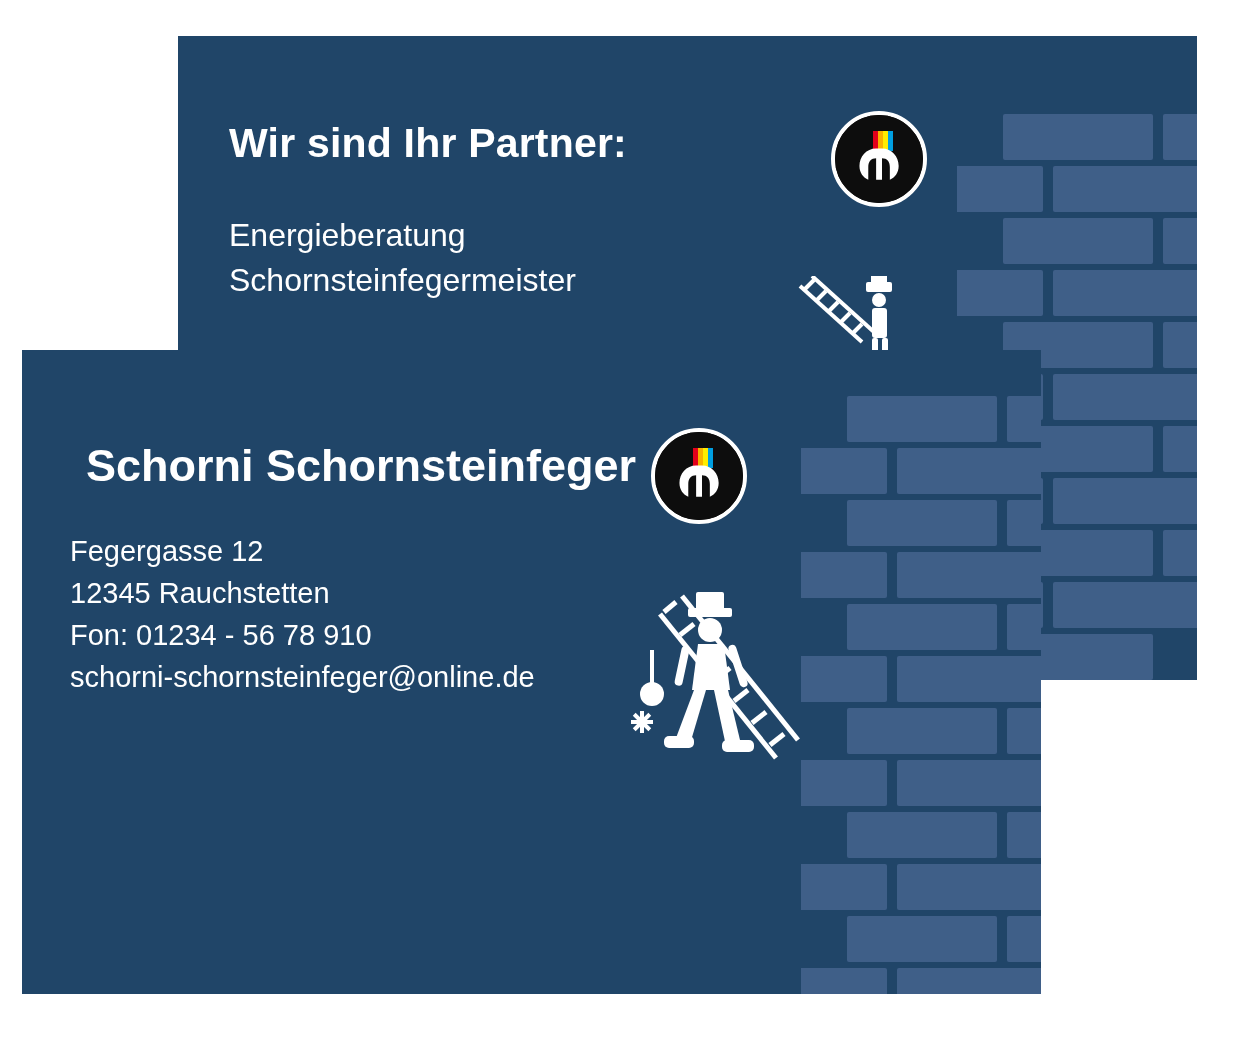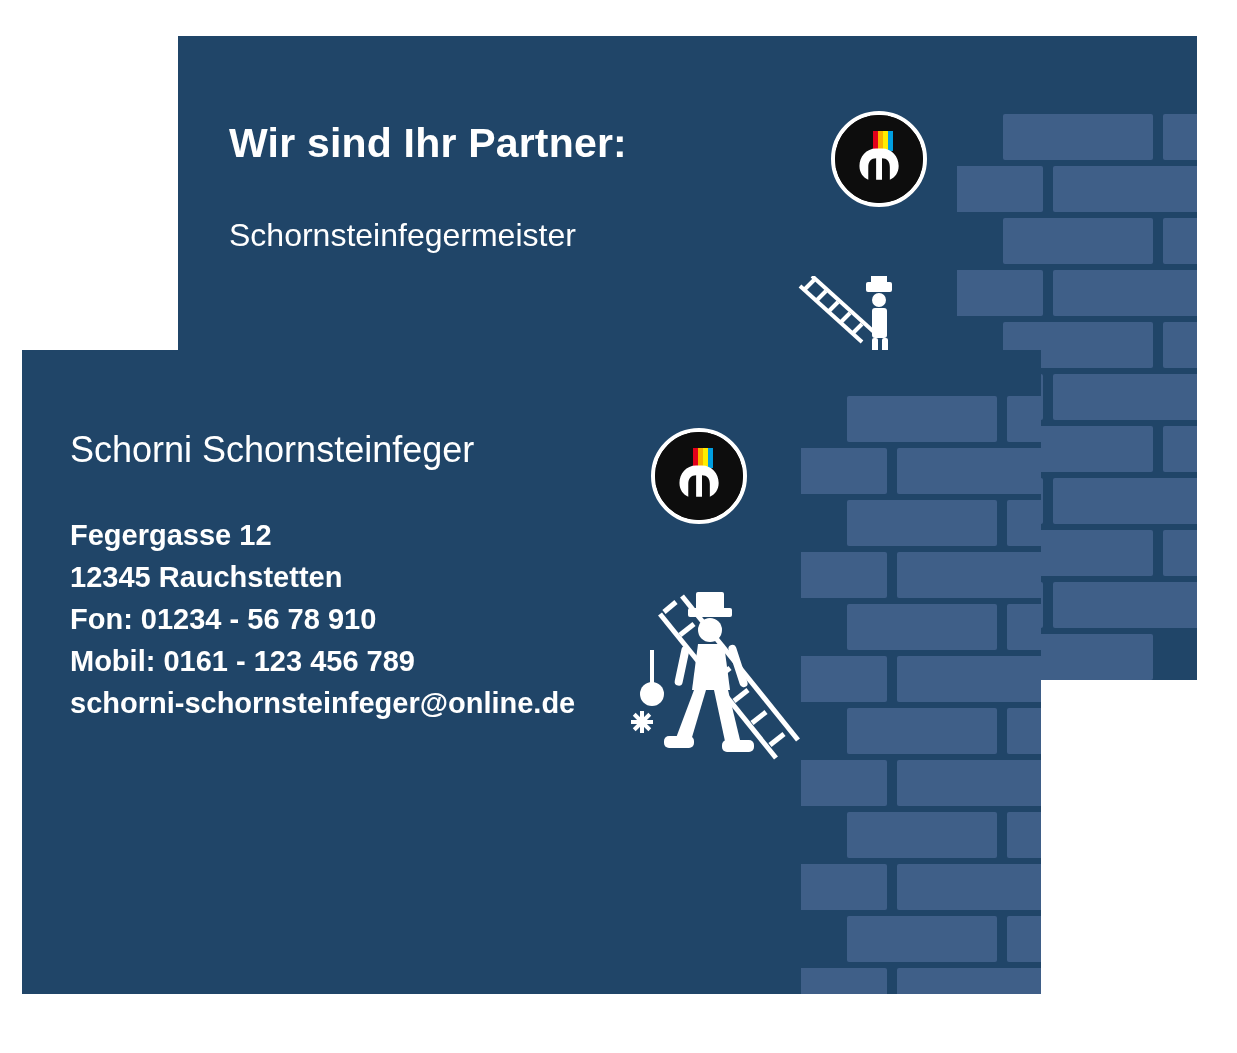--- a/index.html
+++ b/index.html
@@ -72,34 +72,33 @@
     white-space: nowrap;
   }
 
   .front-text {
     position: absolute;
     left: 48px;
     top: 78px;
     color: #ffffff;
   }
   .company {
-    font-size: 36px;
-    font-weight: normal;
-    margin: 0;
+    font-size: 45px;
+    font-weight: bold;
+    margin: 16px;
     line-height: 44px;
     white-space: nowrap;
   }
   .role {
     font-size: 29px;
     line-height: 38px;
     white-space: nowrap;
   }
   .addr-block {
     margin-top: 42px;
-    font-weight: bold;
   }
   .addr-block div {
     font-size: 29px;
     line-height: 42px;
     white-space: nowrap;
   }
   .website {
     margin-top: 44px;
     font-size: 29px;
     font-weight: bold;
@@ -161,20 +160,21 @@
         <rect x="-10" y="546" width="96" height="46" rx="2"></rect>
         <rect x="96" y="546" width="150" height="46" rx="2"></rect>
         <rect x="46" y="598" width="150" height="46" rx="2"></rect>
       </g>
     </svg>
   </div>
 
   <div class="back-text">
     <div class="back-title">Wir sind Ihr Partner:</div>
     <ul class="back-list">
+      <li>Energieberatung</li>
       <li>Schornsteinfegermeister</li>
     </ul>
   </div>
 
   <div class="logo" id="logo-back">
     <svg width="88" height="88" viewBox="0 0 88 88">
       <circle cx="44" cy="44" r="44" fill="#0d0d0d"></circle>
       <g>
         <rect x="38" y="16" width="5" height="20" fill="#e2001a"></rect>
         <rect x="43" y="16" width="5" height="20" fill="#f9b000"></rect>
@@ -241,21 +241,20 @@
     </svg>
   </div>
 
   <div class="front-text">
     <div class="company">Schorni Schornsteinfeger</div>
 
     <div class="addr-block">
       <div>Fegergasse 12</div>
       <div>12345 Rauchstetten</div>
       <div>Fon: 01234 - 56 78 910</div>
-      <div>Mobil: 0161 - 123 456 789</div>
       <div>schorni-schornsteinfeger@online.de</div>
     </div>
 
   </div>
 
   <div class="logo" id="logo-front">
     <svg width="88" height="88" viewBox="0 0 88 88">
       <circle cx="44" cy="44" r="44" fill="#0d0d0d"></circle>
       <g>
         <rect x="38" y="16" width="5" height="20" fill="#e2001a"></rect>

